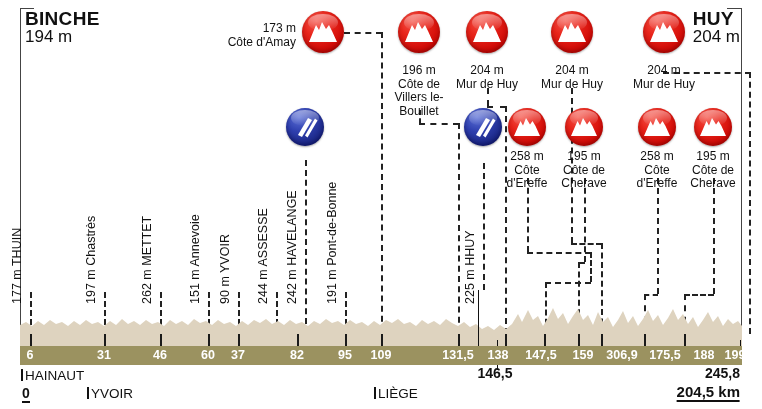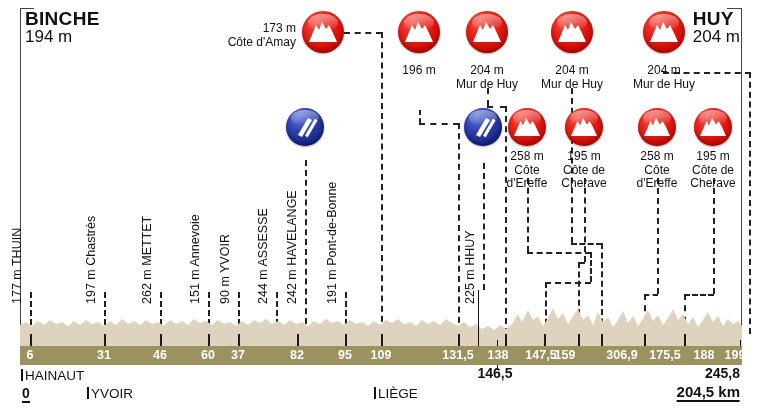--- a/index.html
+++ b/index.html
@@ -197,20 +197,21 @@
     <div class="gloss"></div>
   </div>
 
   <div class="calloutlbl rightal" style="left:170px;top:22px;width:126px;">
     <div>173 m</div>
     <div>Côte d'Amay</div>
   </div>
 
   <div class="calloutlbl" style="left:382px;top:64px;width:74px;">
     <div>196 m</div>
+    <div>Côte de Villers le-Bouillet</div>
   </div>
 
   <div class="calloutlbl" style="left:452px;top:64px;width:70px;">
     <div>204 m</div>
     <div>Mur de Huy</div>
   </div>
 
   <div class="calloutlbl" style="left:537px;top:64px;width:70px;">
     <div>204 m</div>
     <div>Mur de Huy</div>
@@ -350,21 +351,21 @@
     <div class="kmtick" style="left:84px;">31</div>
     <div class="kmtick" style="left:140px;">46</div>
     <div class="kmtick" style="left:188px;">60</div>
     <div class="kmtick" style="left:218px;">37</div>
     <div class="kmtick" style="left:277px;">82</div>
     <div class="kmtick" style="left:325px;">95</div>
     <div class="kmtick" style="left:361px;">109</div>
     <div class="kmtick" style="left:438px;">131,5</div>
     <div class="kmtick" style="left:478px;">138</div>
     <div class="kmtick" style="left:521px;">147,5</div>
-    <div class="kmtick" style="left:545px;">159</div>
+    <div class="kmtick" style="left:563px;">159</div>
     <div class="kmtick" style="left:602px;">306,9</div>
     <div class="kmtick" style="left:645px;">175,5</div>
     <div class="kmtick" style="left:684px;">188</div>
     <div class="kmtick" style="left:715px;">199</div>
   </div>
 
   <div class="endkm" style="left:495px;top:365px;transform:translateX(-50%);">146,5</div>
   <div class="endkm" style="left:740px;top:365px;transform:translateX(-100%);">245,8</div>
 
   <div class="province" style="left:21px;top:368px;">

